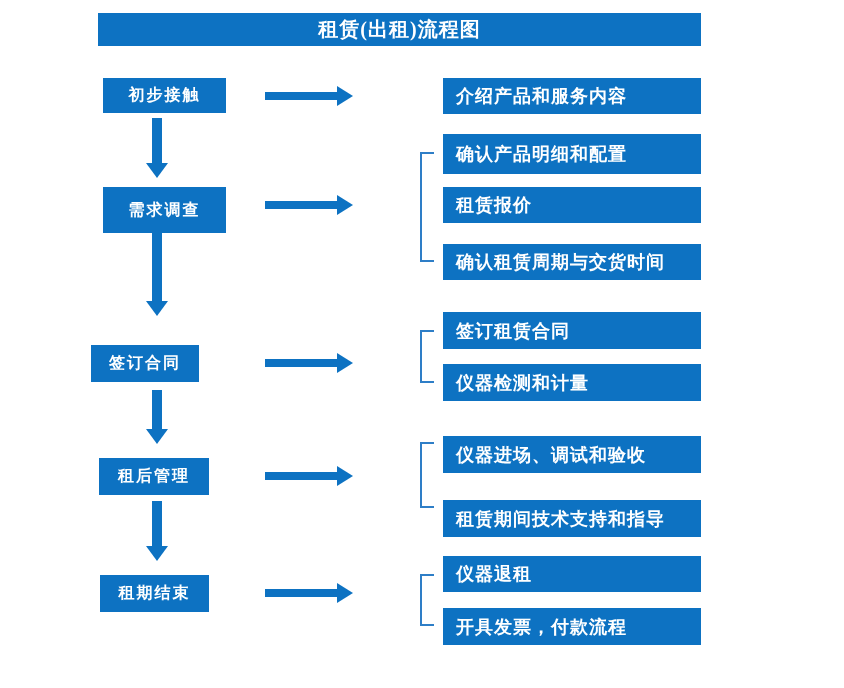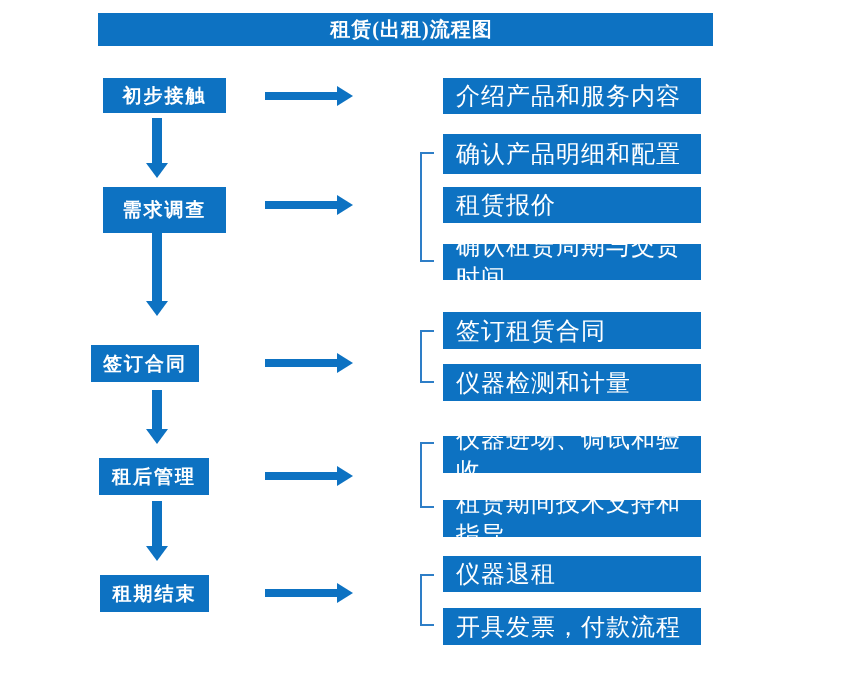--- a/index.html
+++ b/index.html
@@ -10,32 +10,32 @@
   }
   html,body{margin:0;padding:0;background:var(--background);}
   .canvas{
     position:relative;width:844px;height:688px;background:var(--background);
     font-family:"Liberation Serif","DejaVu Serif",serif;overflow:hidden;
   }
   .title-bar{
     position:absolute;left:98px;top:13px;width:603px;height:33px;
     background:var(--primary);color:var(--boxtext);
     display:flex;align-items:center;justify-content:center;
-    font-size:20px;font-weight:700;letter-spacing:1px;padding-left:12px;
+    font-size:20px;font-weight:700;letter-spacing:1px;
   }
   .stage-box{
     position:absolute;background:var(--primary);color:var(--boxtext);
     display:flex;align-items:center;justify-content:center;
-    font-size:19px;font-weight:700;letter-spacing:2px;
+    font-size:16px;font-weight:700;letter-spacing:2px;
   }
   .output-box{
     position:absolute;left:443px;width:258px;background:var(--primary);color:var(--boxtext);
     display:flex;align-items:center;justify-content:flex-start;
     padding-left:13px;box-sizing:border-box;
-    font-size:24px;font-weight:400;letter-spacing:1px;
+    font-size:18px;font-weight:700;letter-spacing:1px;
   }
   .harrow{position:absolute;width:88px;height:20px;}
   .harrow .shaft{position:absolute;left:0;top:6px;width:72px;height:8px;background:var(--primary);}
   .harrow .head{position:absolute;right:0;top:0;width:0;height:0;
     border-top:10px solid transparent;border-bottom:10px solid transparent;
     border-left:16px solid var(--primary);}
   .varrow{position:absolute;width:22px;}
   .varrow .shaft{position:absolute;left:6px;top:0;bottom:14px;width:10px;background:var(--primary);}
   .varrow .head{position:absolute;left:0;bottom:0;width:0;height:0;
     border-left:11px solid transparent;border-right:11px solid transparent;

